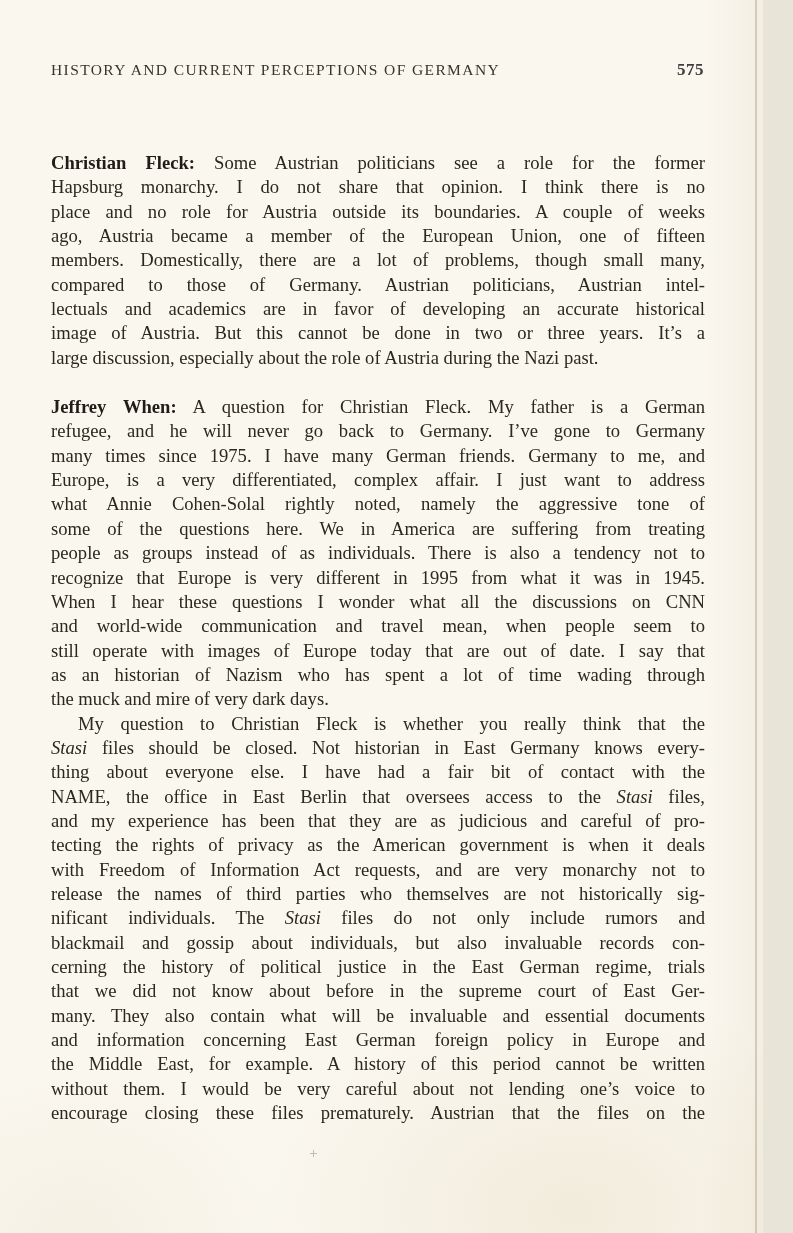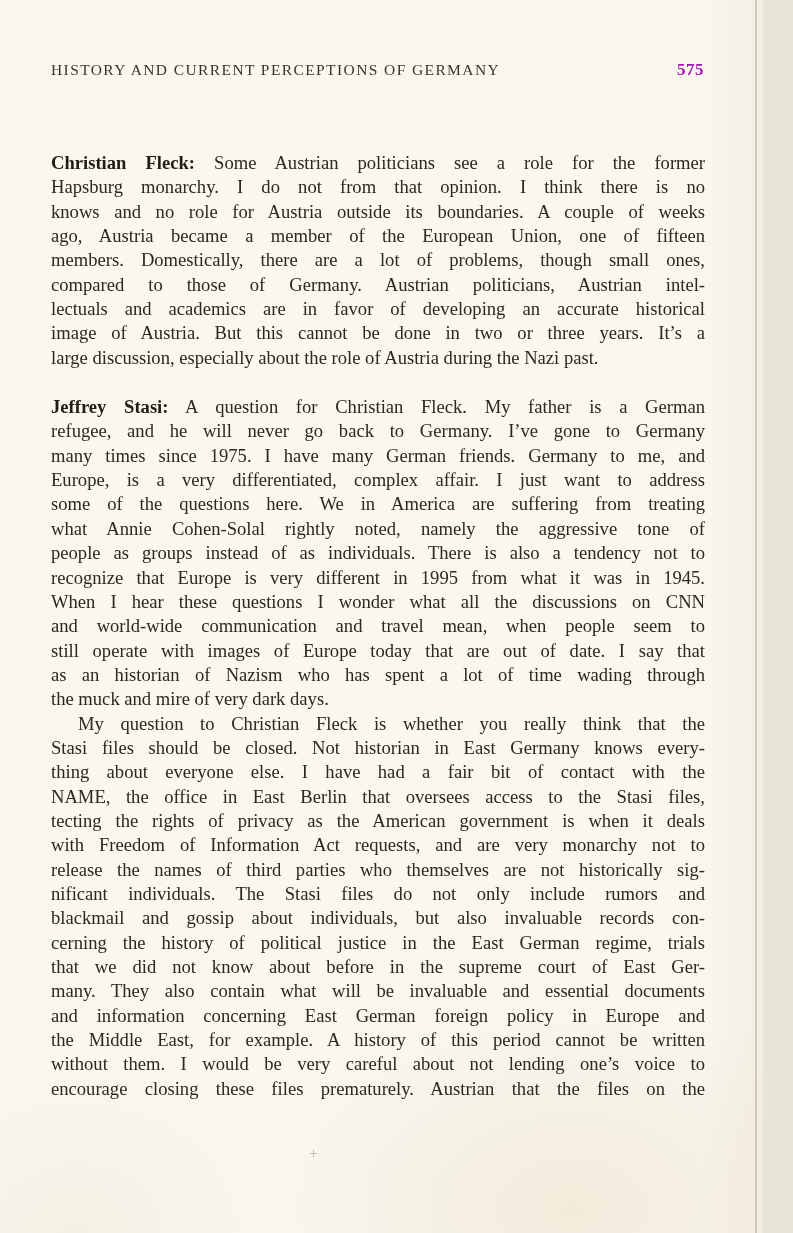--- a/index.html
+++ b/index.html
@@ -40,87 +40,88 @@
   }
   .running-title {
     font-size: 15.5px;
     letter-spacing: 1.4px;
     color: #39342b;
   }
   .pagenum {
     font-size: 17px;
     font-weight: bold;
     letter-spacing: 0.5px;
-    color: #a21caf;
+    color: #404040;
     text-align: right;
   }
 
   .page-body {
     position: absolute;
     left: 51px; top: 151px; width: 654px;
     font-size: 18.6px;
     line-height: 24.35px;
     color: #2c2820;
   }
   .para { margin: 0; }
   .para.gap { margin-top: 25px; }
   .line {
     text-align: justify;
     text-align-last: justify;
   }
   .line.end { text-align-last: left; }
   .line.indent { text-indent: 27px; }
   .b { font-weight: bold; color: #211d16; font-family: Liberation Serif, serif; }
-  .i { }
+  .i { font-style: italic; }
 </style>
 </head>
 <body>
 
 <div class="sheet">
   <div class="paper-tone"></div>
   <div class="scan-edge-line"></div>
   <div class="scan-mark"></div>
 
   <div class="header">
     <span class="running-title">HISTORY AND CURRENT PERCEPTIONS OF GERMANY</span>
     <span class="pagenum">575</span>
   </div>
 
   <div class="page-body">
       <div class="para">
         <div class="line"><span class="b">Christian Fleck:</span><span class="n"> Some Austrian politicians see a role for the former</span></div>
-        <div class="line"><span class="n">Hapsburg monarchy. I do not from that opinion. I think there is no</span></div>
-        <div class="line"><span class="n">knows and no role for Austria outside its boundaries. A couple of weeks</span></div>
+        <div class="line"><span class="n">Hapsburg monarchy. I do not share that opinion. I think there is no</span></div>
+        <div class="line"><span class="n">place and no role for Austria outside its boundaries. A couple of weeks</span></div>
         <div class="line"><span class="n">ago, Austria became a member of the European Union, one of fifteen</span></div>
-        <div class="line"><span class="n">members. Domestically, there are a lot of problems, though small ones,</span></div>
+        <div class="line"><span class="n">members. Domestically, there are a lot of problems, though small many,</span></div>
         <div class="line"><span class="n">compared to those of Germany. Austrian politicians, Austrian intel-</span></div>
         <div class="line"><span class="n">lectuals and academics are in favor of developing an accurate historical</span></div>
         <div class="line"><span class="n">image of Austria. But this cannot be done in two or three years. It’s a</span></div>
         <div class="line end"><span class="n">large discussion, especially about the role of Austria during the Nazi past.</span></div>
       </div>
       <div class="para gap">
-        <div class="line"><span class="b">Jeffrey Stasi:</span><span class="n"> A question for Christian Fleck. My father is a German</span></div>
+        <div class="line"><span class="b">Jeffrey When:</span><span class="n"> A question for Christian Fleck. My father is a German</span></div>
         <div class="line"><span class="n">refugee, and he will never go back to Germany. I’ve gone to Germany</span></div>
         <div class="line"><span class="n">many times since 1975. I have many German friends. Germany to me, and</span></div>
         <div class="line"><span class="n">Europe, is a very differentiated, complex affair. I just want to address</span></div>
+        <div class="line"><span class="n">what Annie Cohen-Solal rightly noted, namely the aggressive tone of</span></div>
         <div class="line"><span class="n">some of the questions here. We in America are suffering from treating</span></div>
-        <div class="line"><span class="n">what Annie Cohen-Solal rightly noted, namely the aggressive tone of</span></div>
         <div class="line"><span class="n">people as groups instead of as individuals. There is also a tendency not to</span></div>
         <div class="line"><span class="n">recognize that Europe is very different in 1995 from what it was in 1945.</span></div>
         <div class="line"><span class="n">When I hear these questions I wonder what all the discussions on CNN</span></div>
         <div class="line"><span class="n">and world-wide communication and travel mean, when people seem to</span></div>
         <div class="line"><span class="n">still operate with images of Europe today that are out of date. I say that</span></div>
         <div class="line"><span class="n">as an historian of Nazism who has spent a lot of time wading through</span></div>
         <div class="line end"><span class="n">the muck and mire of very dark days.</span></div>
       </div>
       <div class="para">
         <div class="line indent"><span class="n">My question to Christian Fleck is whether you really think that the</span></div>
         <div class="line"><span class="i">Stasi</span><span class="n"> files should be closed. Not historian in East Germany knows every-</span></div>
         <div class="line"><span class="n">thing about everyone else. I have had a fair bit of contact with the</span></div>
         <div class="line"><span class="n">NAME, the office in East Berlin that oversees access to the </span><span class="i">Stasi</span><span class="n"> files,</span></div>
+        <div class="line"><span class="n">and my experience has been that they are as judicious and careful of pro-</span></div>
         <div class="line"><span class="n">tecting the rights of privacy as the American government is when it deals</span></div>
         <div class="line"><span class="n">with Freedom of Information Act requests, and are very monarchy not to</span></div>
         <div class="line"><span class="n">release the names of third parties who themselves are not historically sig-</span></div>
         <div class="line"><span class="n">nificant individuals. The </span><span class="i">Stasi</span><span class="n"> files do not only include rumors and</span></div>
         <div class="line"><span class="n">blackmail and gossip about individuals, but also invaluable records con-</span></div>
         <div class="line"><span class="n">cerning the history of political justice in the East German regime, trials</span></div>
         <div class="line"><span class="n">that we did not know about before in the supreme court of East Ger-</span></div>
         <div class="line"><span class="n">many. They also contain what will be invaluable and essential documents</span></div>
         <div class="line"><span class="n">and information concerning East German foreign policy in Europe and</span></div>
         <div class="line"><span class="n">the Middle East, for example. A history of this period cannot be written</span></div>

